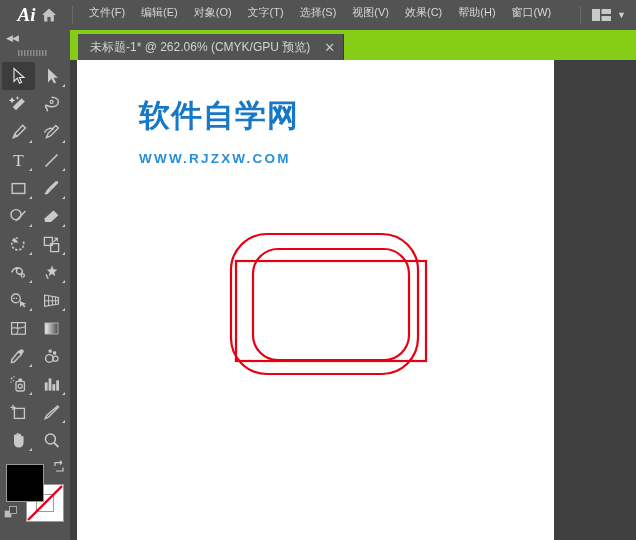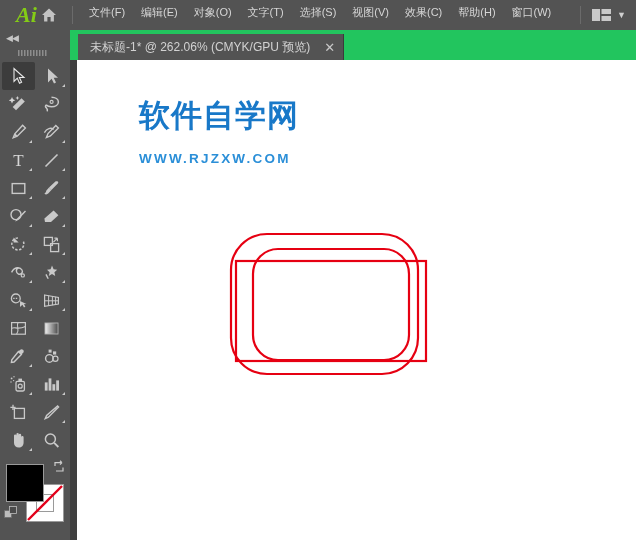--- a/index.html
+++ b/index.html
@@ -22,23 +22,23 @@
   .menubar {
     position: absolute; left: 0; top: 0;
     width: 636px; height: 30px;
     background: #535353;
     display: flex; align-items: center;
     box-sizing: border-box;
   }
   .ai-logo {
     width: 34px; height: 30px;
     display: flex; align-items: center; justify-content: center;
-    color: #84cc16;
+    color: #ffffff;
     font-family: "Liberation Serif", "DejaVu Serif", serif;
-    font-size: 22px; font-style: italic; font-weight: bold;
+    font-size: 19px; font-style: italic; font-weight: bold;
     letter-spacing: 0px;
     padding-left: 19px;
     box-sizing: border-box;
   }
   .home-btn {
     width: 30px; height: 30px;
     display: flex; align-items: center; justify-content: center;
   }
   .menu-sep {
     width: 1px; height: 18px;
@@ -59,21 +59,21 @@
     display: flex; align-items: center; gap: 5px;
     margin-left: auto; padding-right: 10px;
   }
   .ws-icon { display: block; }
   .ws-chevron { color: #d0d0d0; font-size: 9px; line-height: 1; }
 
   
   .tabbar {
     position: absolute; left: 70px; top: 30px;
     width: 566px; height: 30px;
-    background: #22c55e;
+    background: #84cc16;
     display: flex; align-items: flex-end;
     box-sizing: border-box;
   }
   .doc-tab {
     height: 26px;
     background: #535353;
     display: flex; align-items: center;
     padding: 0 8px 0 12px;
     box-sizing: border-box;
     border-right: 1px solid #3a3a3a;
@@ -172,21 +172,21 @@
 
   
   .canvas-wrap {
     position: absolute; left: 70px; top: 60px;
     width: 566px; height: 480px;
     background: #3f3f3f;
     box-sizing: border-box;
   }
   .artboard {
     position: absolute; left: 7px; top: 0px;
-    width: 559px; height: 480px;
+    width: 477px; height: 480px;
     background: #ffffff;
   }
   .watermark {
     position: absolute; left: 62px; top: 38px;
     user-select: none;
   }
   .wm-cn {
     font-family: "DejaVu Sans", "Liberation Sans", sans-serif;
     font-size: 31px;
     font-weight: bold;

